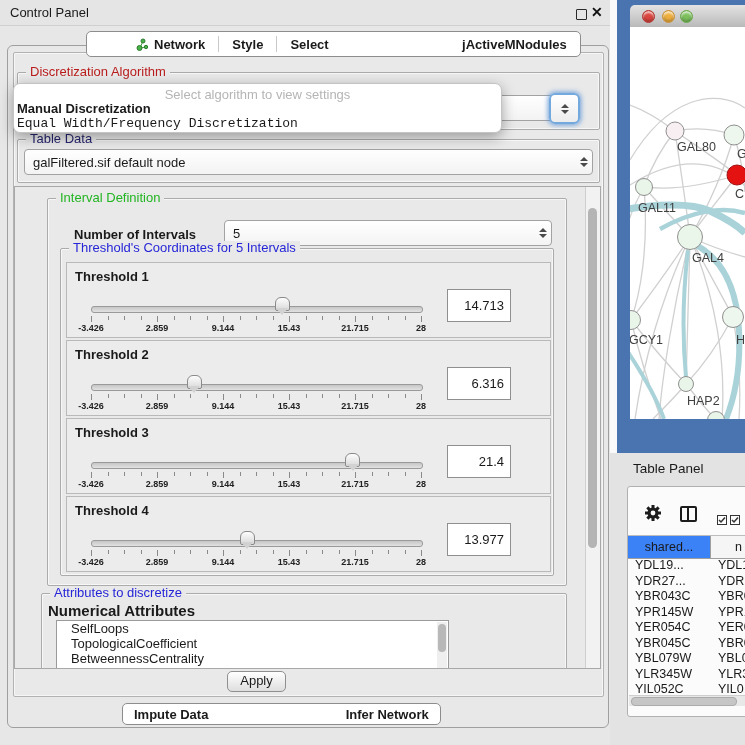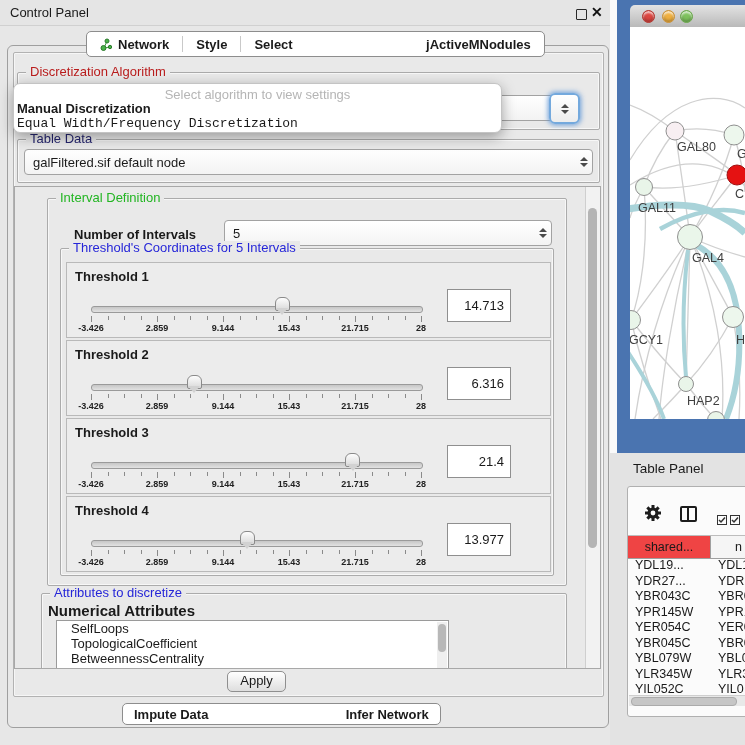--- a/index.html
+++ b/index.html
@@ -13,21 +13,21 @@
   .titlebar .t{position:absolute;left:10px;top:5px;font-size:13px;}
   .float-ic{position:absolute;left:576px;top:9px;width:9px;height:9px;border:1.5px solid #2a2a2a;border-radius:1px;}
   .close-ic{position:absolute;left:591px;top:4px;font-size:14px;font-weight:bold;color:#111;}
   .outerbox{position:absolute;left:7px;top:45px;width:600px;height:681px;border:1px solid #9f9f9f;
     border-radius:6px;background:#e8e8e8;}
   .innerbox{position:absolute;left:13px;top:52px;width:589px;height:643px;border:1px solid #b2b2b2;
     border-radius:2px;background:#e9e9e9;box-shadow:inset 0 0 0 1px #f6f6f6;}
   
   .tabrow{position:absolute;display:inline-flex;align-items:stretch;background:#fff;
     border:1px solid #8d8d8d;border-radius:5px;overflow:hidden;z-index:5;}
-  .tabrow.top{left:86px;top:31px;height:24px;}
+  .tabrow.top{left:86px;top:31px;height:24px;padding-left:36px;}
   .tabrow.bottom{left:122px;top:703px;height:20px;}
   .tab{display:flex;align-items:center;padding:0 13px;font-size:13px;font-weight:bold;cursor:default;white-space:nowrap;}
   .tabrow.bottom .tab{padding:0 11px;}
   .tab.sel{background:#be185d;color:#e6e6e6;box-shadow:inset 0 1px 3px rgba(0,0,0,.4);margin-top:38px;}
   .tabsep{width:1px;background:#c9c9c9;margin:4px 0;}
   .tab .nico{margin-right:6px;}
   
   .tgroup{position:absolute;border:1px solid #ababab;border-radius:2px;box-shadow:inset 0 0 0 1px #f7f7f7;}
   .tgroup-title{position:absolute;top:-8px;left:8px;background:#e9e9e9;padding:0 4px;font-size:13px;line-height:14px;}
   
@@ -435,21 +435,21 @@
             <path d="M2,5 L4,7 L8,2.5" fill="none" stroke="#333" stroke-width="1.5"></path>
           </svg>
       </div>
       <div class="tp-toolbar-icon" style="left:102px;top:24px;">
         <svg width="10" height="10" viewBox="0 0 10 10">
             <rect x="0.5" y="0.5" width="9" height="9" fill="none" stroke="#333"></rect>
             <path d="M2,5 L4,7 L8,2.5" fill="none" stroke="#333" stroke-width="1.5"></path>
           </svg>
       </div>
       <div class="tp-header">
-        <div class="tp-hcell" style="width:82px;background:#ef4444;">shared...</div>
+        <div class="tp-hcell" style="width:82px;background:#3b82f6;">shared...</div>
         <div class="tp-hcell" style="width:60px;background:#f5f5f5;text-align:left;padding-left:24px;">n</div>
       </div>
       <div class="tp-rows" id="tp-rows">
           <div class="tp-row">
             <div class="tp-c1">YDL19...</div>
             <div class="tp-c2">YDL1</div>
           </div>
           <div class="tp-row">
             <div class="tp-c1">YDR27...</div>
             <div class="tp-c2">YDR2</div>

